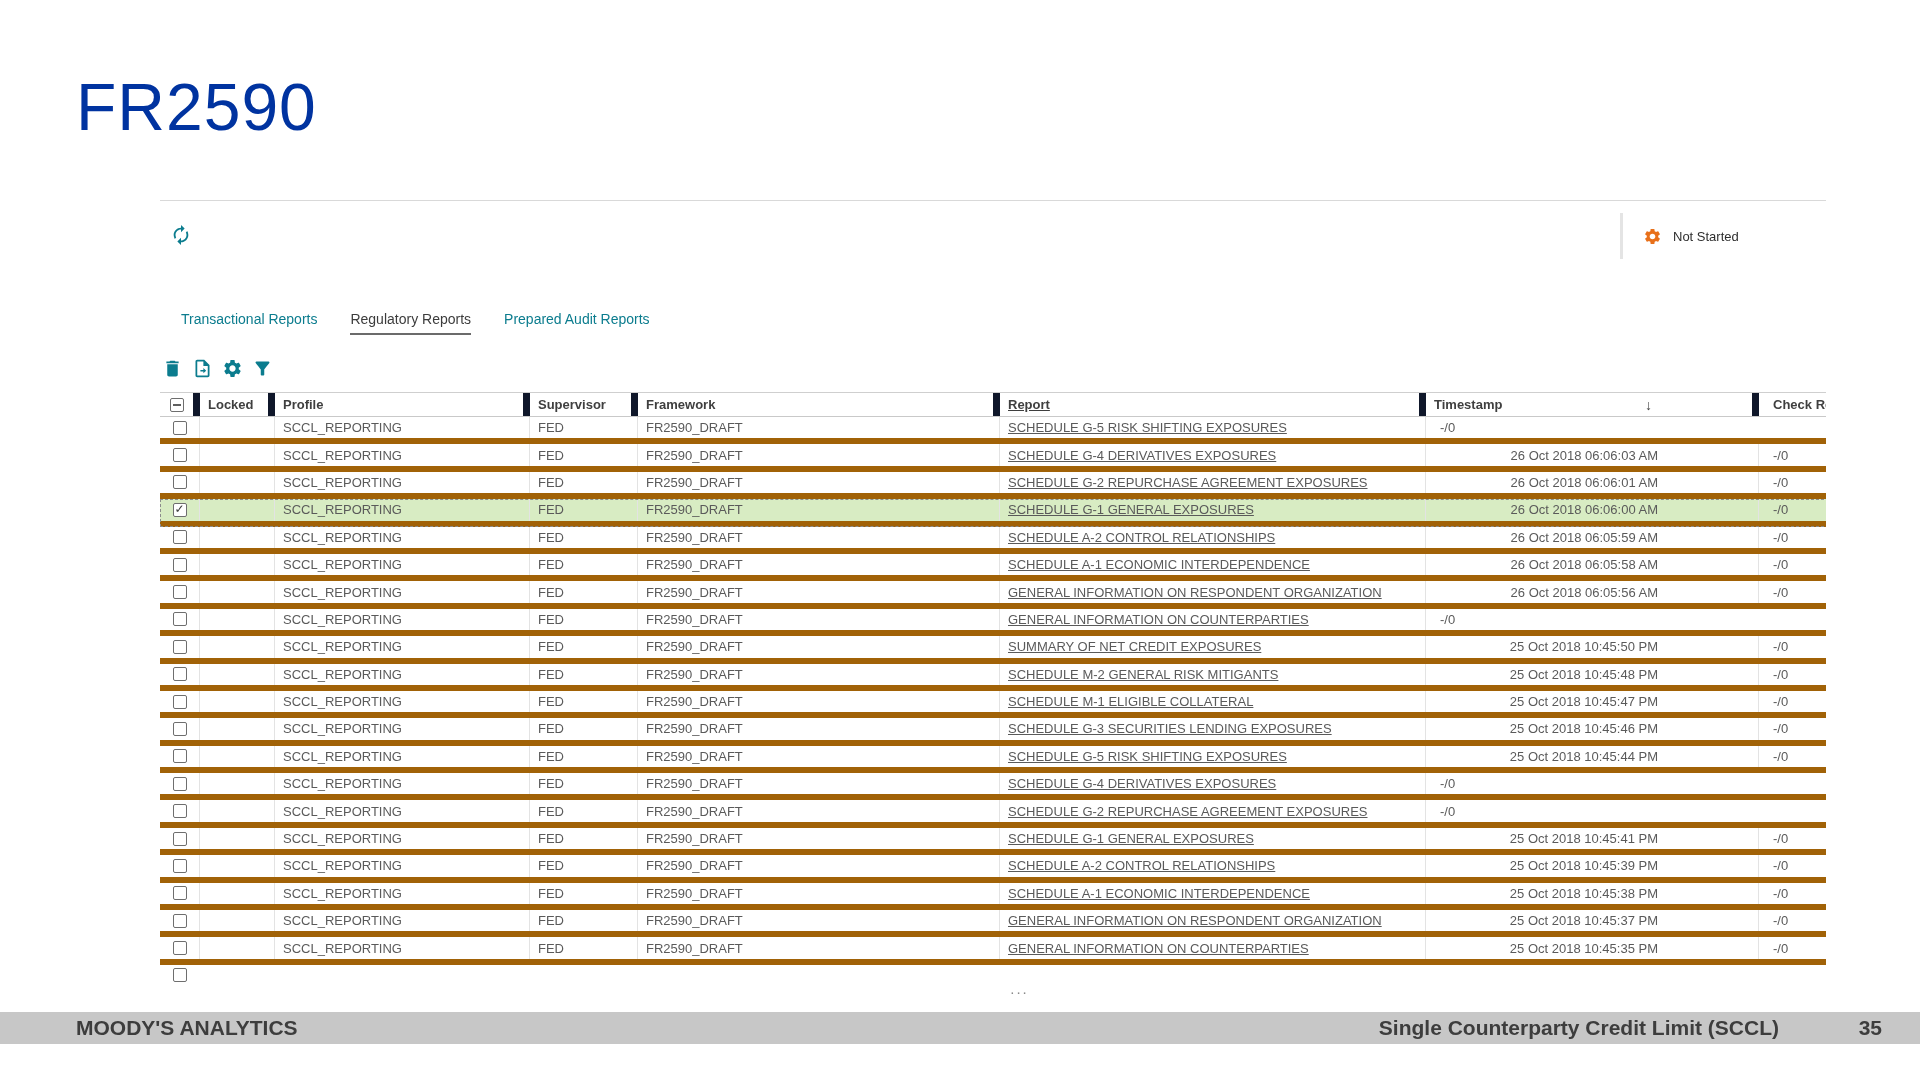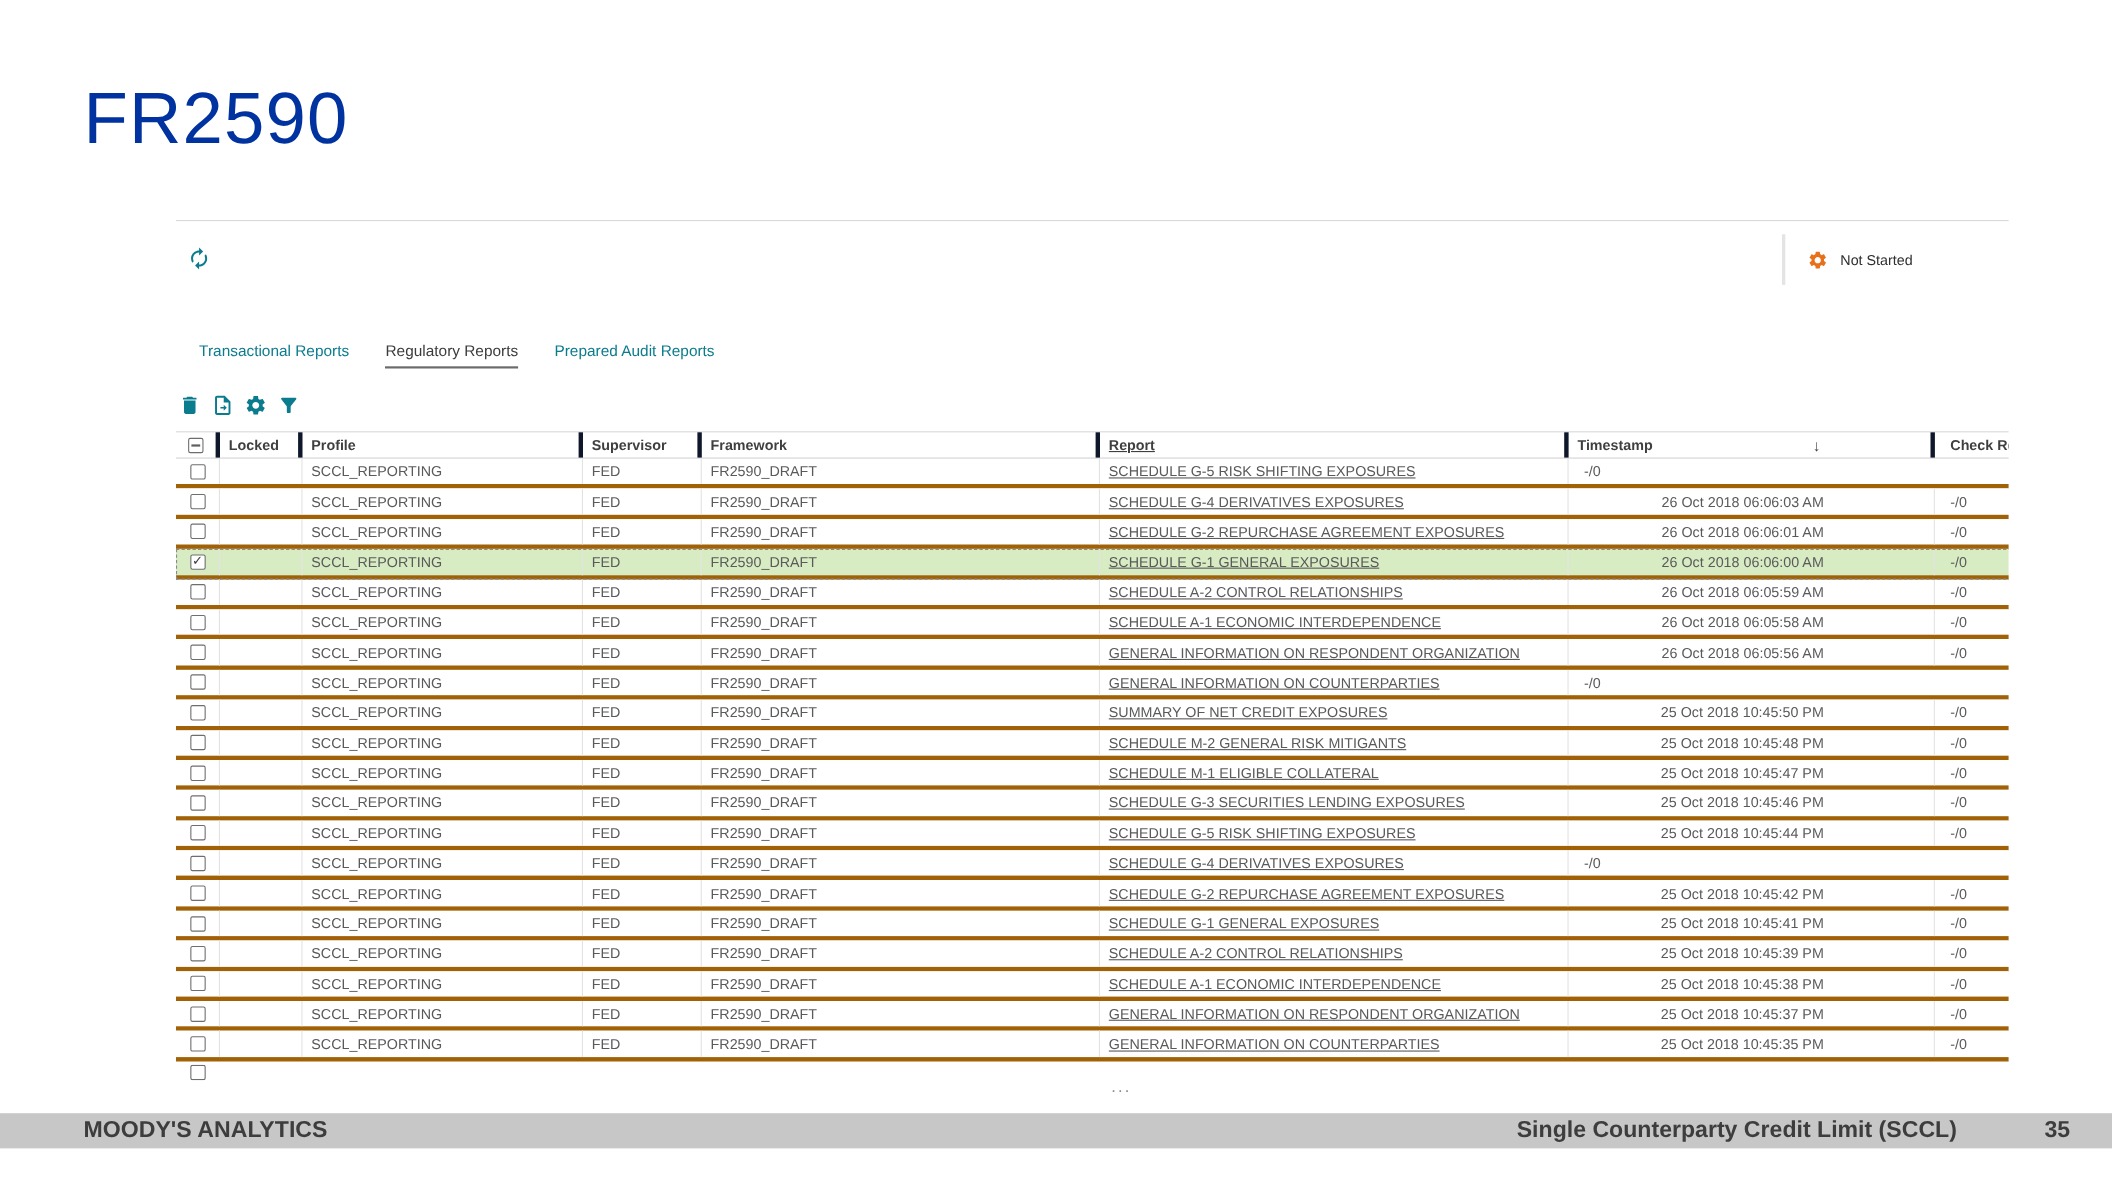--- a/index.html
+++ b/index.html
@@ -31,26 +31,26 @@
   .tool-btn{width:21px;height:21px;border:none;background:none;padding:0;
             color:var(--accent-teal,#0b7c8e);cursor:pointer;}
   .tool-btn svg{width:21px;height:21px;fill:currentColor;}
 
   
   .grid{position:absolute;left:160px;top:392px;width:1666px;overflow:hidden;}
   .grid-inner{width:1719px;}
   .hrow{display:flex;height:25px;align-items:center;border-top:1px solid #cfcfcf;
         border-bottom:1px solid #c9c9c9;font-weight:700;color:#3f3f3f;font-size:13px;
         box-sizing:border-box;background:#fff;}
-  .row{display:flex;height:27.4px;align-items:center;border-bottom:4px solid #a16207;
+  .row{display:flex;height:27.4px;align-items:center;border-bottom:6px solid #a16207;
        font-size:13px;color:#5a5a5a;box-sizing:border-box;background:#fff;cursor:pointer;}
   .row.selected{background:var(--selected-row-green,#d8ecc3);outline:1px dashed #8b8b8b;outline-offset:-1px;}
   .cell{padding-left:8px;box-sizing:border-box;height:100%;display:flex;align-items:center;
         border-right:1px solid #e3e3e3;overflow:hidden;white-space:nowrap;}
-  .hrow .cell{border-right:4px solid #0f172a;cursor:pointer;}
+  .hrow .cell{border-right:7px solid #0f172a;cursor:pointer;}
   .c-check{width:40px;justify-content:center;padding-left:0;}
   .c-locked{width:75px;}
   .c-profile{width:255px;}
   .c-supervisor{width:108px;}
   .c-framework{width:362px;}
   .c-report{width:426px;text-decoration:underline;}
   .c-timestamp{width:333px;justify-content:flex-end;padding-right:100px;}
   .hrow .c-timestamp{justify-content:space-between;}
   .c-checkre{width:120px;padding-left:14px;border-right:none;}
   .sort-arrow{font-size:14px;color:#444;font-weight:400;}
@@ -315,21 +315,20 @@
   </div>
           <div class="row">
     <div class="cell c-check">
       <span class="cb"></span>
     </div>
     <div class="cell c-locked"></div>
     <div class="cell c-profile">SCCL_REPORTING</div>
     <div class="cell c-supervisor">FED</div>
     <div class="cell c-framework">FR2590_DRAFT</div>
     <div class="cell c-report">SCHEDULE G-2 REPURCHASE AGREEMENT EXPOSURES</div>
-    <div class="cell c-timestamp">25 Oct 2018 10:45:42 PM</div>
     <div class="cell c-checkre">-/0</div>
   </div>
           <div class="row">
     <div class="cell c-check">
       <span class="cb"></span>
     </div>
     <div class="cell c-locked"></div>
     <div class="cell c-profile">SCCL_REPORTING</div>
     <div class="cell c-supervisor">FED</div>
     <div class="cell c-framework">FR2590_DRAFT</div>

